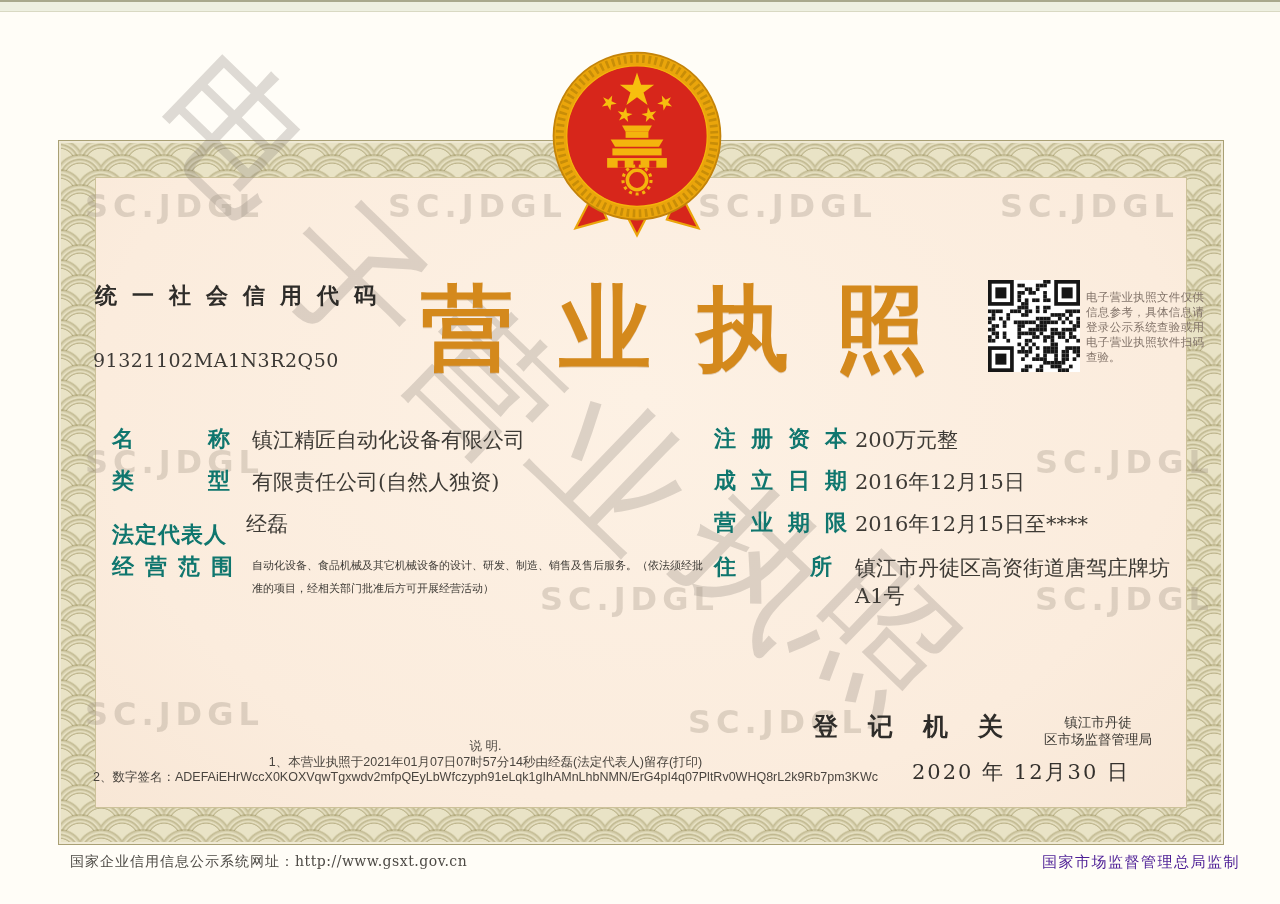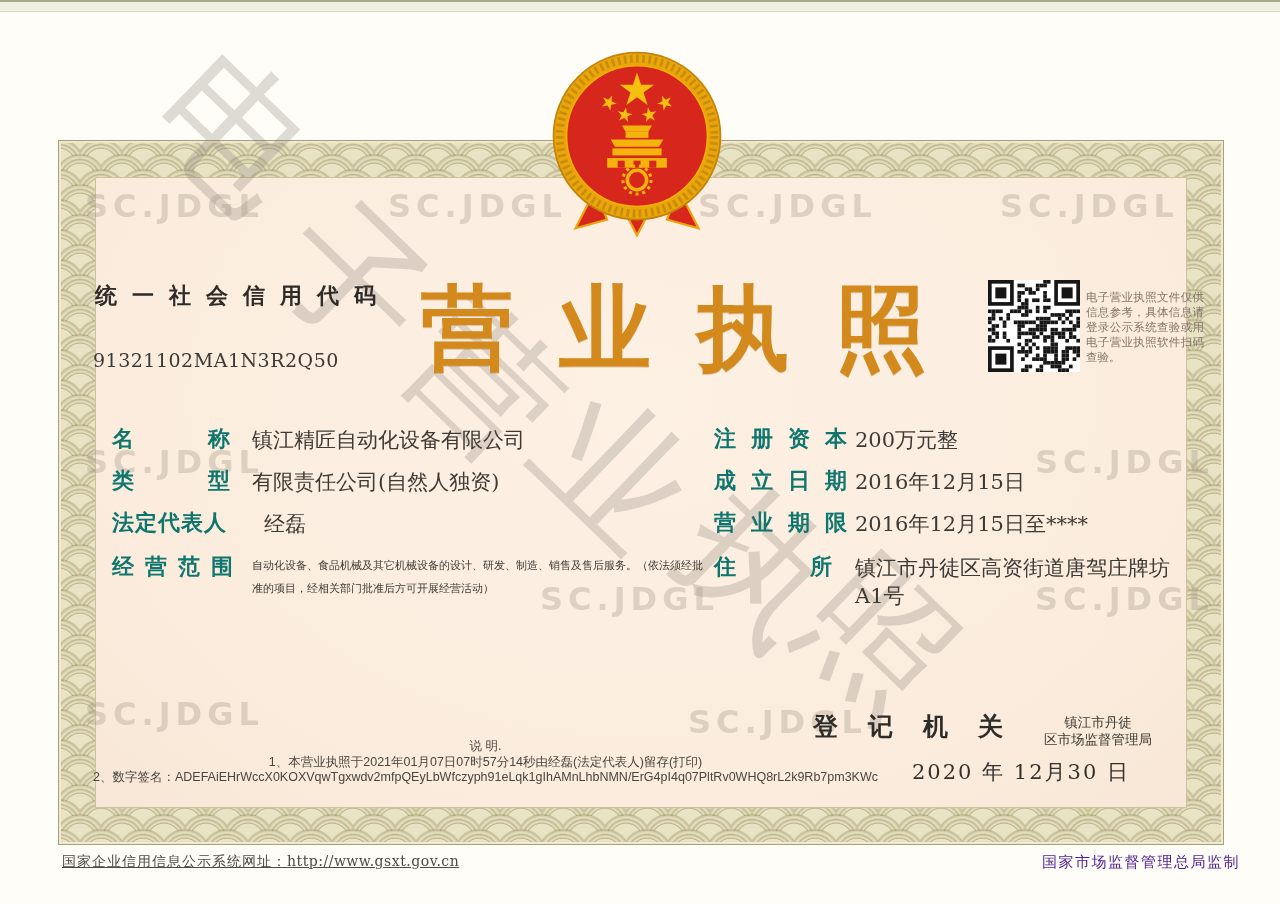--- a/index.html
+++ b/index.html
@@ -55,22 +55,22 @@
              letter-spacing:30px;color:#2e2c29;white-space:nowrap;}
   .reg-authority{position:absolute;left:1008px;top:714px;width:116px;z-index:5;text-align:center;
              font:400 13.5px "Liberation Sans",sans-serif;line-height:17px;color:#3d3a35;margin-left:32px;}
   .issue-date{position:absolute;left:912px;top:758px;z-index:5;font:400 21px "DejaVu Serif",serif;
              letter-spacing:2px;color:#34312d;white-space:nowrap;}
 
   .notes{position:absolute;left:93px;top:739px;z-index:5;font:400 12.5px "Liberation Sans",sans-serif;
          line-height:15.5px;color:#4a453f;}
   .notes div{white-space:nowrap;text-align:center;}
 
-  .footer-left{position:absolute;left:62px;top:853px;z-index:5;font:400 14px "Liberation Sans",sans-serif;
-               color:#4d4a45;letter-spacing:1px;text-decoration:underline;}
+  .footer-left{position:absolute;left:70px;top:853px;z-index:5;font:400 14px "Liberation Sans",sans-serif;
+               color:#4d4a45;letter-spacing:1px;}
   .footer-left .url{font-family:"DejaVu Serif",serif;letter-spacing:.5px;}
   .footer-right{position:absolute;right:40px;top:853px;z-index:5;font:400 15px "Liberation Sans",sans-serif;
                 color:#4c1d95;letter-spacing:1.5px;}
 
   #emblem{position:absolute;left:549px;top:50px;width:176px;height:188px;z-index:6;}
 </style>
 </head>
 <body>
 
 <div id="canvas">
@@ -367,22 +367,22 @@
       <rect x="7.44" y="74.4" width="11.16" height="11.16" fill="#161616"></rect>
     </svg>
   <div class="qr-caption">电子营业执照文件仅供信息参考，具体信息请登录公示系统查验或用电子营业执照软件扫码查验。</div>
 
   <div class="lab ls74" style="left:112px;top:424px">名称</div>
   <div class="val" style="left:252px;top:426px">镇江精匠自动化设备有限公司</div>
 
   <div class="lab ls74" style="left:112px;top:466px">类型</div>
   <div class="val" style="left:252px;top:468px">有限责任公司(自然人独资)</div>
 
-  <div class="lab ls1" style="left:112px;top:508px">法定代表人</div>
-  <div class="val" style="left:264px;top:510px">经磊</div>
+  <div class="lab ls1" style="left:112px;top:520px">法定代表人</div>
+  <div class="val" style="left:246px;top:510px">经磊</div>
 
   <div class="lab ls11" style="left:112px;top:552px">经营范围</div>
   <div class="val scope" style="left:252px;top:554px">自动化设备、食品机械及其它机械设备的设计、研发、制造、销售及售后服务。（依法须经批准的项目，经相关部门批准后方可开展经营活动）</div>
 
   <div class="lab ls15" style="left:714px;top:424px">注册资本</div>
   <div class="val" style="left:855px;top:426px">200万元整</div>
 
   <div class="lab ls15" style="left:714px;top:466px">成立日期</div>
   <div class="val" style="left:855px;top:468px">2016年12月15日</div>
 

